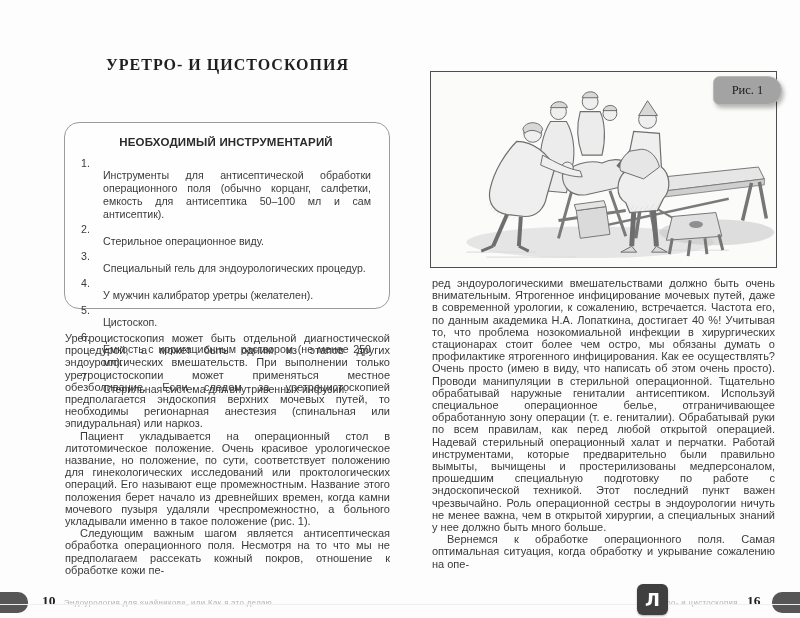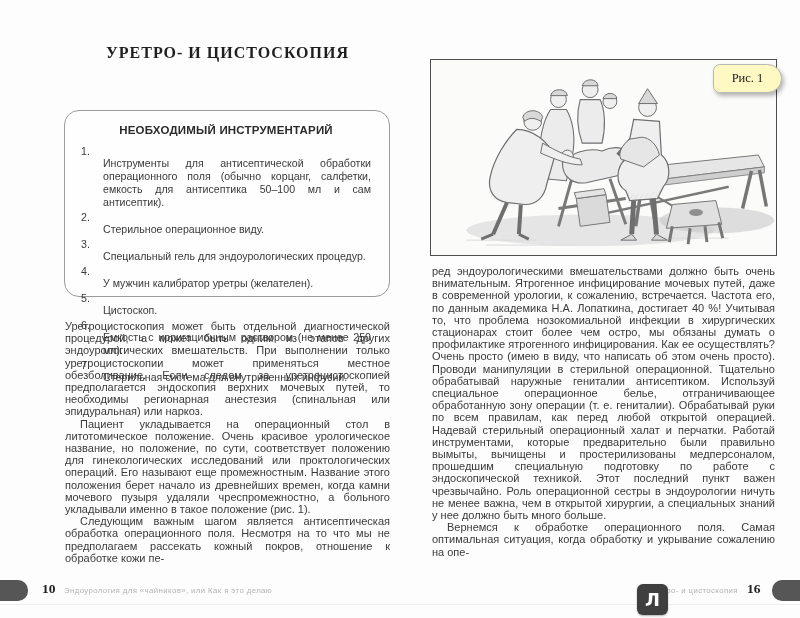--- a/index.html
+++ b/index.html
@@ -3,21 +3,21 @@
 <meta charset="utf-8">
 <style>
   html,body{margin:0;padding:0;}
   body{
     width:800px;height:618px;position:relative;overflow:hidden;
     background:#fdfdfd;
     font-family:"Liberation Sans",sans-serif;
     color:#3c3c3c;
   }
   .spread{position:absolute;inset:0;}
-  .page{position:absolute;top:4px;width:400px;height:590px;}
+  .page{position:absolute;top:16px;width:400px;height:590px;}
   .page.left{left:0;}
   .page.right{left:400px;}
 
   
   .chapter-title{
     position:absolute;left:65px;top:40px;width:325px;margin:0;
     text-align:center;
     font-family:"Liberation Serif",serif;font-weight:bold;
     font-size:16px;letter-spacing:1px;color:#1f1f1f;
   }
@@ -41,21 +41,21 @@
   .left-body{position:absolute;left:65px;top:316px;width:325px;height:262px;overflow:hidden;}
 
   
   .figure-frame{
     position:absolute;left:30px;top:55px;width:347px;height:197px;
     box-sizing:border-box;border:1px solid #4e4e4e;background:#fbfbfa;
   }
   .figure-frame svg{display:block;width:100%;height:100%;}
   .fig-tab{
     position:absolute;left:313px;top:60px;width:69px;height:29px;
-    box-sizing:border-box;background:#fef9c3;border:1px solid #b8b8b4;
+    box-sizing:border-box;background:#a3a3a3;border:1px solid #b8b8b4;
     border-radius:7px 15px 15px 7px;
     box-shadow:2px 3px 4px rgba(0,0,0,.28);
     text-align:center;line-height:27px;
     font-family:"Liberation Serif",serif;font-size:12.5px;color:#1d1d1d;
   }
   .right-body{position:absolute;left:32px;top:261px;width:343px;height:296px;overflow:hidden;}
 
   
   .footer-tab{position:absolute;top:576px;width:28px;height:21px;background:#565656;}
   .footer-tab.lt{left:0;border-radius:0 10px 10px 0;}

